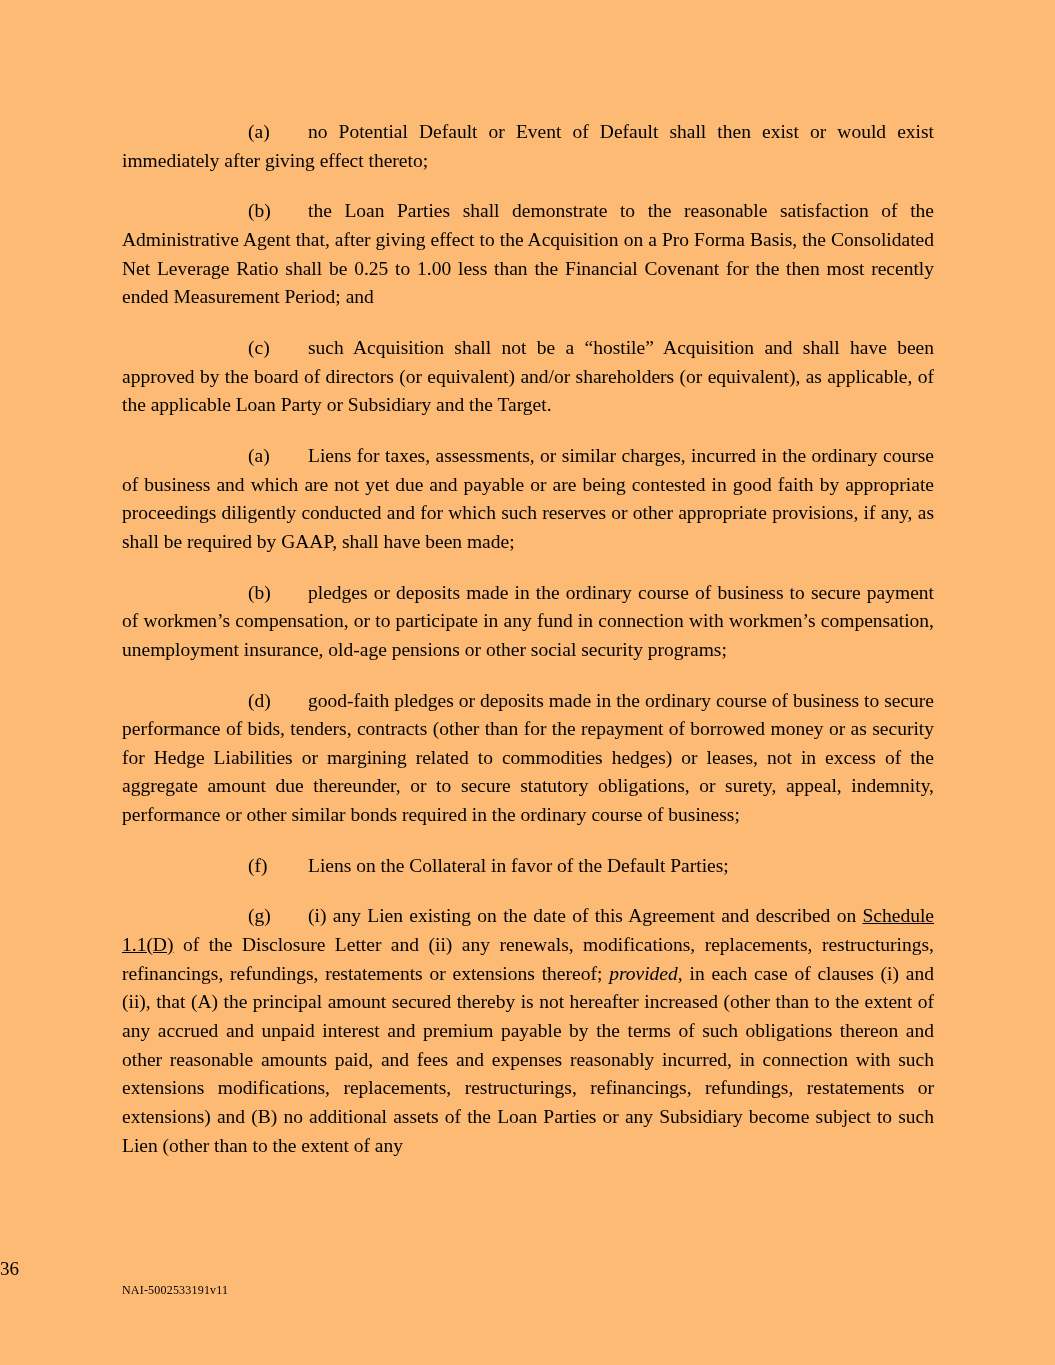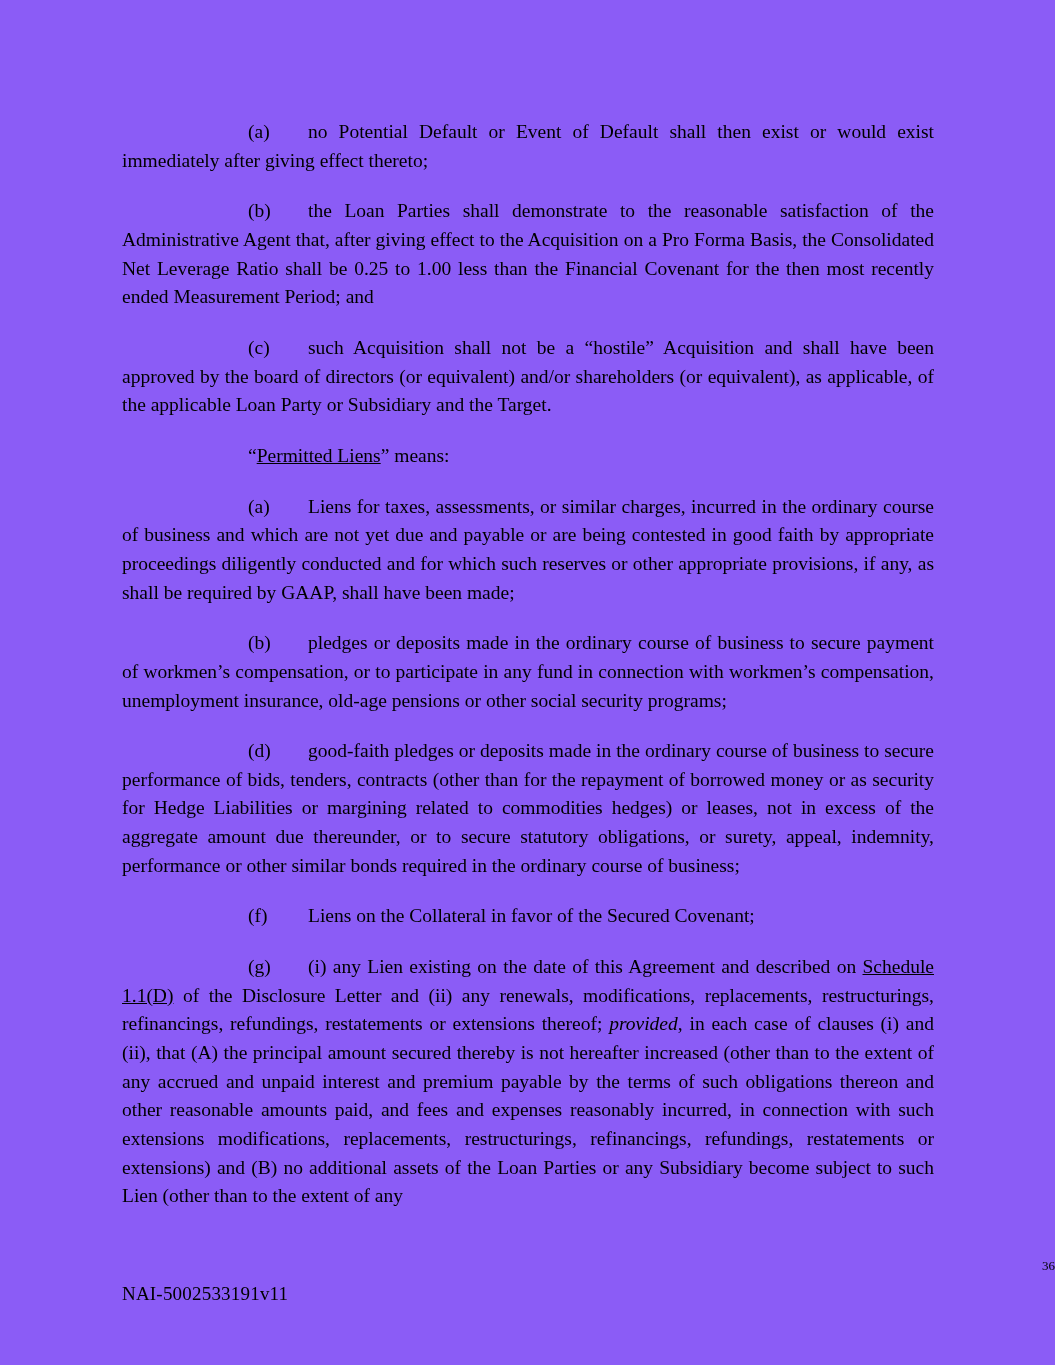--- a/index.html
+++ b/index.html
@@ -4,21 +4,21 @@
 <style>
   html, body {
     margin: 0;
     padding: 0;
     background: #ffffff;
   }
   .page {
     position: relative;
     width: 1055px;
     height: 1365px;
-    background: #8b5cf6;
+    background: #fdba74;
     font-family: "Liberation Serif", serif;
     color: #000000;
     box-sizing: border-box;
   }
   .body-area {
     position: absolute;
     left: 122px;
     top: 118px;
     width: 812px;
   }
@@ -48,57 +48,56 @@
     font-style: italic;
   }
   .nojust {
     text-align: left;
   }
   .page-number {
     position: absolute;
     left: 0;
     right: 0;
     top: 1258px;
-    text-align: right;
-    font-size: 13px;
+    text-align: left;
+    font-size: 19px;
     font-family: "Liberation Serif", serif;
   }
   .footer-ref {
     position: absolute;
     left: 122px;
     top: 1283px;
-    font-size: 19px;
+    font-size: 12px;
     font-family: "Liberation Serif", serif;
     letter-spacing: 0.2px;
   }
 </style>
 </head>
 <body>
 
 <div class="page">
 
   <div class="body-area">
 
     <p class="para"><span class="indent"></span><span class="lbl">(a)</span><span>no Potential Default or Event of Default shall then exist or would exist immediately after giving effect thereto;</span></p>
 
     <p class="para"><span class="indent"></span><span class="lbl">(b)</span><span>the Loan Parties shall demonstrate to the reasonable satisfaction of the Administrative Agent that, after giving effect to the Acquisition on a Pro Forma Basis, the Consolidated Net Leverage Ratio shall be 0.25 to 1.00 less than the Financial Covenant for the then most recently ended Measurement Period; and</span></p>
 
     <p class="para"><span class="indent"></span><span class="lbl">(c)</span><span>such Acquisition shall not be a “hostile” Acquisition and shall have been approved by the board of directors (or equivalent) and/or shareholders (or equivalent), as applicable, of the applicable Loan Party or Subsidiary and the Target.</span></p>
 
-    <p class="para nojust"><span class="indent"></span><span>“</span><span class="u">Permitted Liens</span><span>” means:</span></p>
 
     <p class="para"><span class="indent"></span><span class="lbl">(a)</span><span>Liens for taxes, assessments, or similar charges, incurred in the ordinary course of business and which are not yet due and payable or are being contested in good faith by appropriate proceedings diligently conducted and for which such reserves or other appropriate provisions, if any, as shall be required by GAAP, shall have been made;</span></p>
 
     <p class="para"><span class="indent"></span><span class="lbl">(b)</span><span>pledges or deposits made in the ordinary course of business to secure payment of workmen’s compensation, or to participate in any fund in connection with workmen’s compensation, unemployment insurance, old-age pensions or other social security programs;</span></p>
 
 
     <p class="para"><span class="indent"></span><span class="lbl">(d)</span><span>good-faith pledges or deposits made in the ordinary course of business to secure performance of bids, tenders, contracts (other than for the repayment of borrowed money or as security for Hedge Liabilities or margining related to commodities hedges) or leases, not in excess of the aggregate amount due thereunder, or to secure statutory obligations, or surety, appeal, indemnity, performance or other similar bonds required in the ordinary course of business;</span></p>
 
 
-    <p class="para nojust"><span class="indent"></span><span class="lbl">(f)</span><span>Liens on the Collateral in favor of the Secured Covenant;</span></p>
+    <p class="para nojust"><span class="indent"></span><span class="lbl">(f)</span><span>Liens on the Collateral in favor of the Default Parties;</span></p>
 
     <p class="para"><span class="indent"></span><span class="lbl">(g)</span><span>(i) any Lien existing on the date of this Agreement and described on </span><span class="u">Schedule 1.1(D)</span><span> of the Disclosure Letter and (ii) any renewals, modifications, replacements, restructurings, refinancings, refundings, restatements or extensions thereof; </span><span class="i">provided</span><span>, in each case of clauses (i) and (ii), that (A) the principal amount secured thereby is not hereafter increased (other than to the extent of any accrued and unpaid interest and premium payable by the terms of such obligations thereon and other reasonable amounts paid, and fees and expenses reasonably incurred, in connection with such extensions modifications, replacements, restructurings, refinancings, refundings, restatements or extensions) and (B) no additional assets of the Loan Parties or any Subsidiary become subject to such Lien (other than to the extent of any</span></p>
 
   </div>
 
   <div class="page-number">36</div>
   <div class="footer-ref">NAI-5002533191v11</div>
 
 </div>
 

